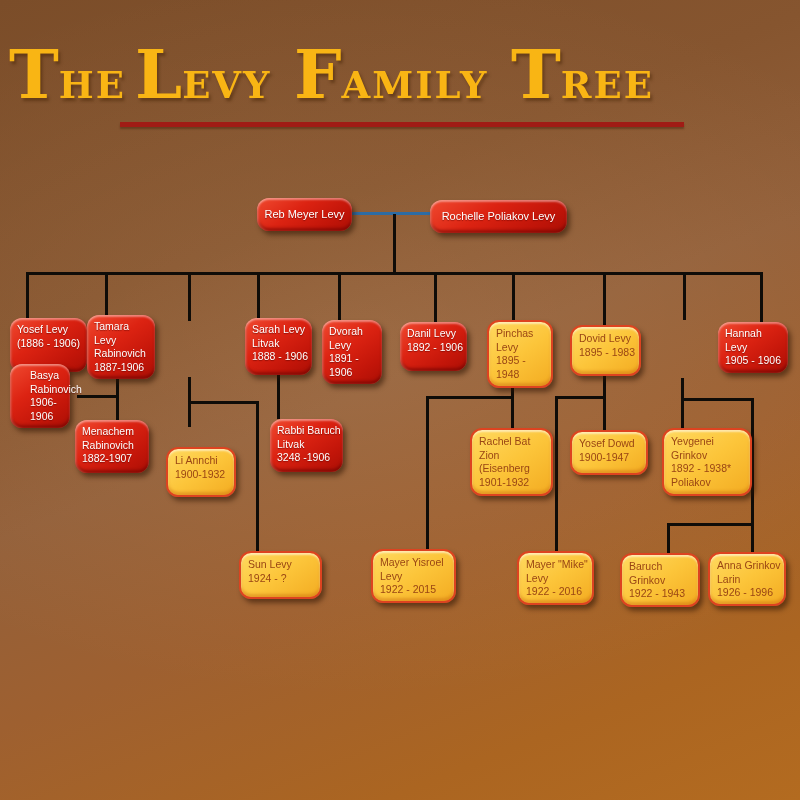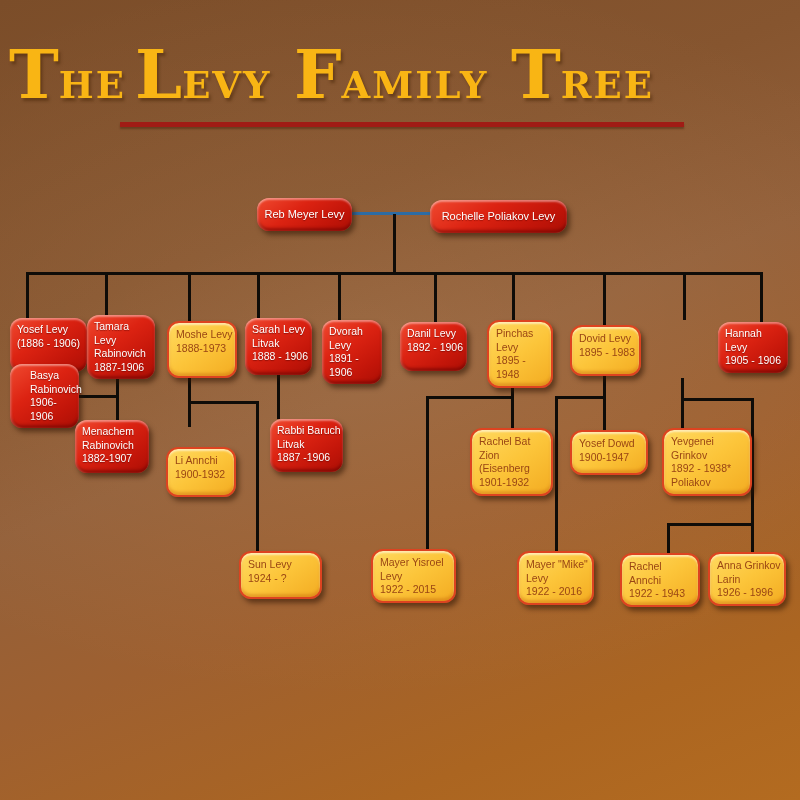--- a/index.html
+++ b/index.html
@@ -111,24 +111,20 @@
   </div>
 
   <div class="node red" style="left:10px;top:318px;width:77px;min-height:54px;">
     <span class="name">Yosef Levy</span>
     <span class="dates">(1886 - 1906)</span>
   </div>
   <div class="node red" style="left:87px;top:315px;width:68px;min-height:61px;">
     <span class="name">Tamara Levy Rabinovich</span>
     <span class="dates">1887-1906</span>
   </div>
-  <div class="node yellow" style="left:167px;top:321px;width:70px;min-height:57px;">
-    <span class="name">Moshe Levy</span>
-    <span class="dates">1888-1973</span>
-  </div>
   <div class="node red" style="left:245px;top:318px;width:67px;min-height:57px;">
     <span class="name">Sarah Levy Litvak</span>
     <span class="dates">1888 - 1906</span>
   </div>
   <div class="node red" style="left:322px;top:320px;width:60px;min-height:53px;">
     <span class="name">Dvorah Levy</span>
     <span class="dates">1891 - 1906</span>
   </div>
   <div class="node red" style="left:400px;top:322px;width:67px;min-height:49px;">
     <span class="name">Danil Levy</span>
@@ -140,35 +136,35 @@
   </div>
   <div class="node yellow" style="left:570px;top:325px;width:71px;min-height:51px;">
     <span class="name">Dovid Levy</span>
     <span class="dates">1895 - 1983</span>
   </div>
   <div class="node red" style="left:718px;top:322px;width:70px;min-height:51px;">
     <span class="name">Hannah Levy</span>
     <span class="dates">1905 - 1906</span>
   </div>
 
-  <div class="node red" style="left:10px;top:364px;width:69px;min-height:51px;padding-left:20px;">
+  <div class="node red" style="left:10px;top:364px;width:60px;min-height:51px;padding-left:20px;">
     <span class="name">Basya Rabinovich</span>
     <span class="dates">1906-1906</span>
   </div>
   <div class="node red" style="left:75px;top:420px;width:74px;min-height:53px;">
     <span class="name">Menachem Rabinovich</span>
     <span class="dates">1882-1907</span>
   </div>
   <div class="node yellow" style="left:166px;top:447px;width:70px;min-height:50px;">
     <span class="name">Li Annchi</span>
     <span class="dates">1900-1932</span>
   </div>
   <div class="node red" style="left:270px;top:419px;width:73px;min-height:53px;">
     <span class="name">Rabbi Baruch Litvak</span>
-    <span class="dates">1887 -1906</span>
+    <span class="dates">3248 -1906</span>
   </div>
   <div class="node yellow" style="left:470px;top:428px;width:83px;min-height:50px;">
     <span class="name">Rachel Bat Zion (Eisenberg</span>
     <span class="dates">1901-1932</span>
   </div>
   <div class="node yellow" style="left:570px;top:430px;width:78px;min-height:45px;">
     <span class="name">Yosef Dowd</span>
     <span class="dates">1900-1947</span>
   </div>
   <div class="node yellow" style="left:662px;top:428px;width:90px;min-height:49px;">
@@ -183,21 +179,21 @@
   </div>
   <div class="node yellow" style="left:371px;top:549px;width:85px;min-height:53px;">
     <span class="name">Mayer Yisroel Levy</span>
     <span class="dates">1922 - 2015</span>
   </div>
   <div class="node yellow" style="left:517px;top:551px;width:77px;min-height:51px;">
     <span class="name">Mayer "Mike" Levy</span>
     <span class="dates">1922 - 2016</span>
   </div>
   <div class="node yellow" style="left:620px;top:553px;width:80px;min-height:44px;">
-    <span class="name">Rachel Annchi</span>
+    <span class="name">Baruch Grinkov</span>
     <span class="dates">1922 - 1943</span>
   </div>
   <div class="node yellow" style="left:708px;top:552px;width:78px;min-height:51px;">
     <span class="name">Anna Grinkov Larin</span>
     <span class="dates">1926 - 1996</span>
   </div>
 
 </div>
 
 </body></html>

